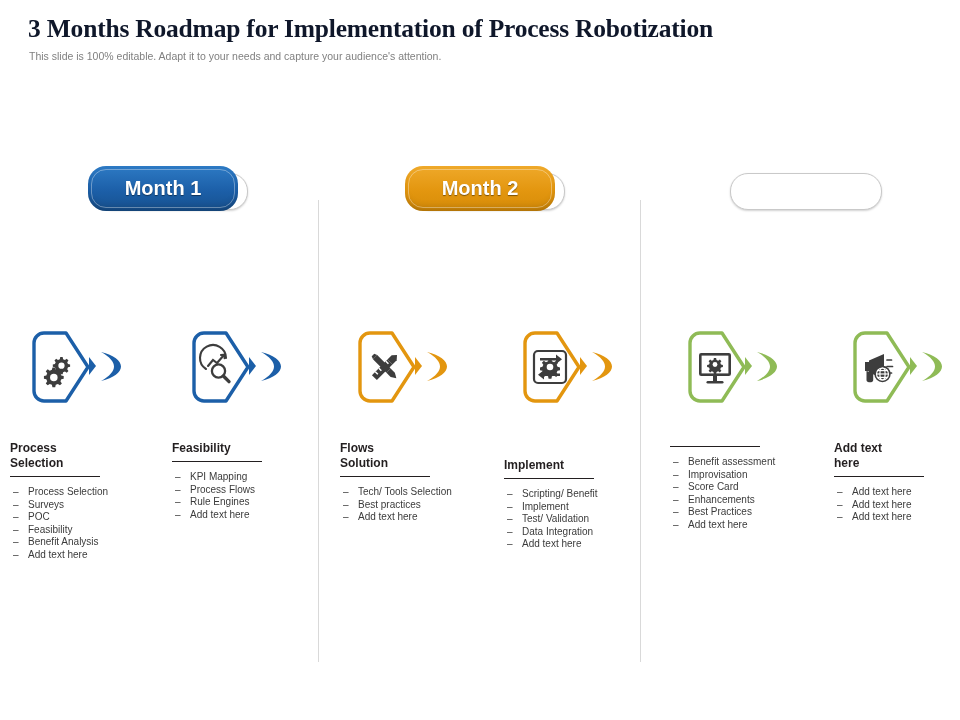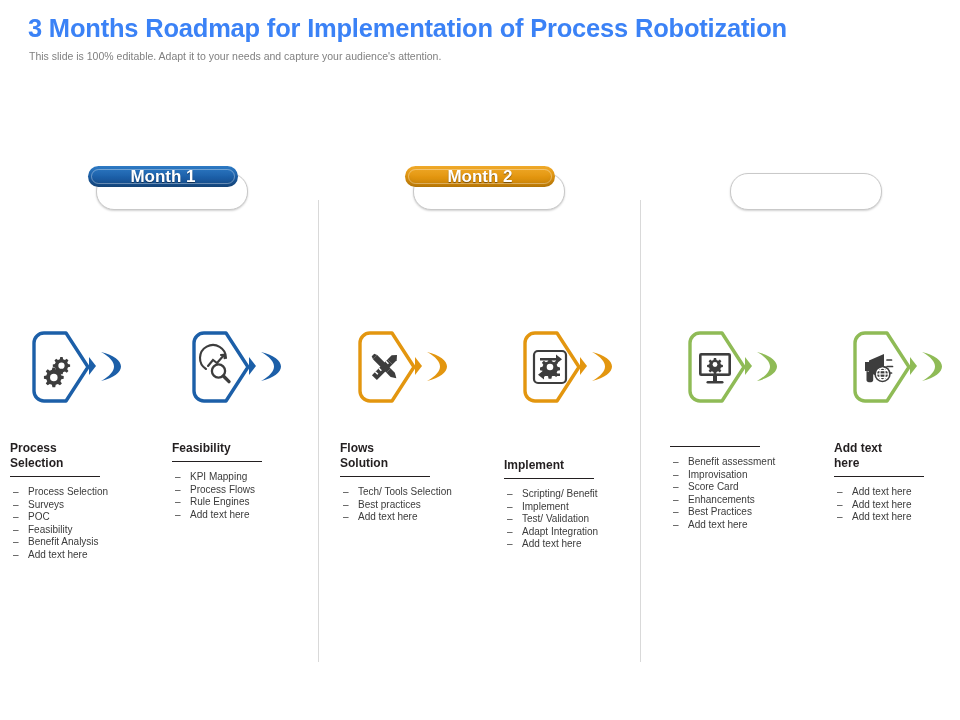--- a/index.html
+++ b/index.html
@@ -7,22 +7,22 @@
     width:960px;height:720px;background:#ffffff;
     font-family:"Liberation Sans", sans-serif;
     -webkit-font-smoothing:antialiased;
     position:relative;overflow:hidden;
   }
   .slide{position:absolute;inset:0;background:#fff;}
 
   
   .title{
     position:absolute;left:28px;top:14px;width:900px;
-    font-family:Liberation Sans, sans-serif;
-    font-size:25.5px;font-weight:700;color:#3b82f6;
+    font-family:Liberation Serif, serif;
+    font-size:25.5px;font-weight:700;color:#0f172a;
     letter-spacing:-0.2px;white-space:nowrap;
   }
   .subtitle{
     position:absolute;left:29px;top:50px;width:900px;
     font-size:10.5px;color:#808080;font-weight:400;white-space:nowrap;
   }
 
   
   .divider{
     position:absolute;top:200px;width:1px;height:462px;
@@ -31,24 +31,24 @@
 
   
   .pill-wrap{position:absolute;width:165px;height:48px;}
   .pill-shadow{
     position:absolute;left:8px;top:7px;width:150px;height:35px;
     border-radius:18px;background:#ffffff;
     border:1px solid #c9c9c9;
     box-shadow:0 1px 2px rgba(0,0,0,.18);
   }
   .pill{
-    position:absolute;left:0;top:0;width:150px;height:21px;
+    position:absolute;left:0;top:0;width:150px;height:45px;
     border-radius:18px;
     display:flex;align-items:center;justify-content:center;
-    color:#ffffff;font-size:17px;font-weight:700;
+    color:#ffffff;font-size:20px;font-weight:700;
     text-shadow:0 1px 1px rgba(0,0,0,.45);
     box-shadow:inset 0 -7px 10px -6px rgba(0,0,0,.30);
   }
   .pill .inner-ring{
     position:absolute;left:3px;top:3px;right:3px;bottom:3px;
     border-radius:15px;border:1px solid rgba(255,255,255,.35);
     pointer-events:none;
   }
   .pill-blue{background:linear-gradient(180deg,#2d7ac4 0%,#1c5fa8 55%,#17518f 100%);}
   .pill-orange{background:linear-gradient(180deg,#efa92a 0%,#e3960f 55%,#d78c08 100%);}
@@ -238,21 +238,21 @@
     </ul>
   </div>
 
   <div class="group" style="left:504px;top:458px">
     <div class="g-head">Implement</div>
     <div class="g-rule"></div>
     <ul class="g-list">
       <li>Scripting/ Benefit</li>
       <li>Implement</li>
       <li>Test/ Validation</li>
-      <li>Adapt Integration</li>
+      <li>Data Integration</li>
       <li>Add text here</li>
     </ul>
   </div>
 
   <div class="pill-wrap" style="left:722px;top:166px">
     <div class="pill-shadow"></div>
   </div>
 
   <div class="icon-block" style="left:682px;top:329px">
     <div class="badge">

